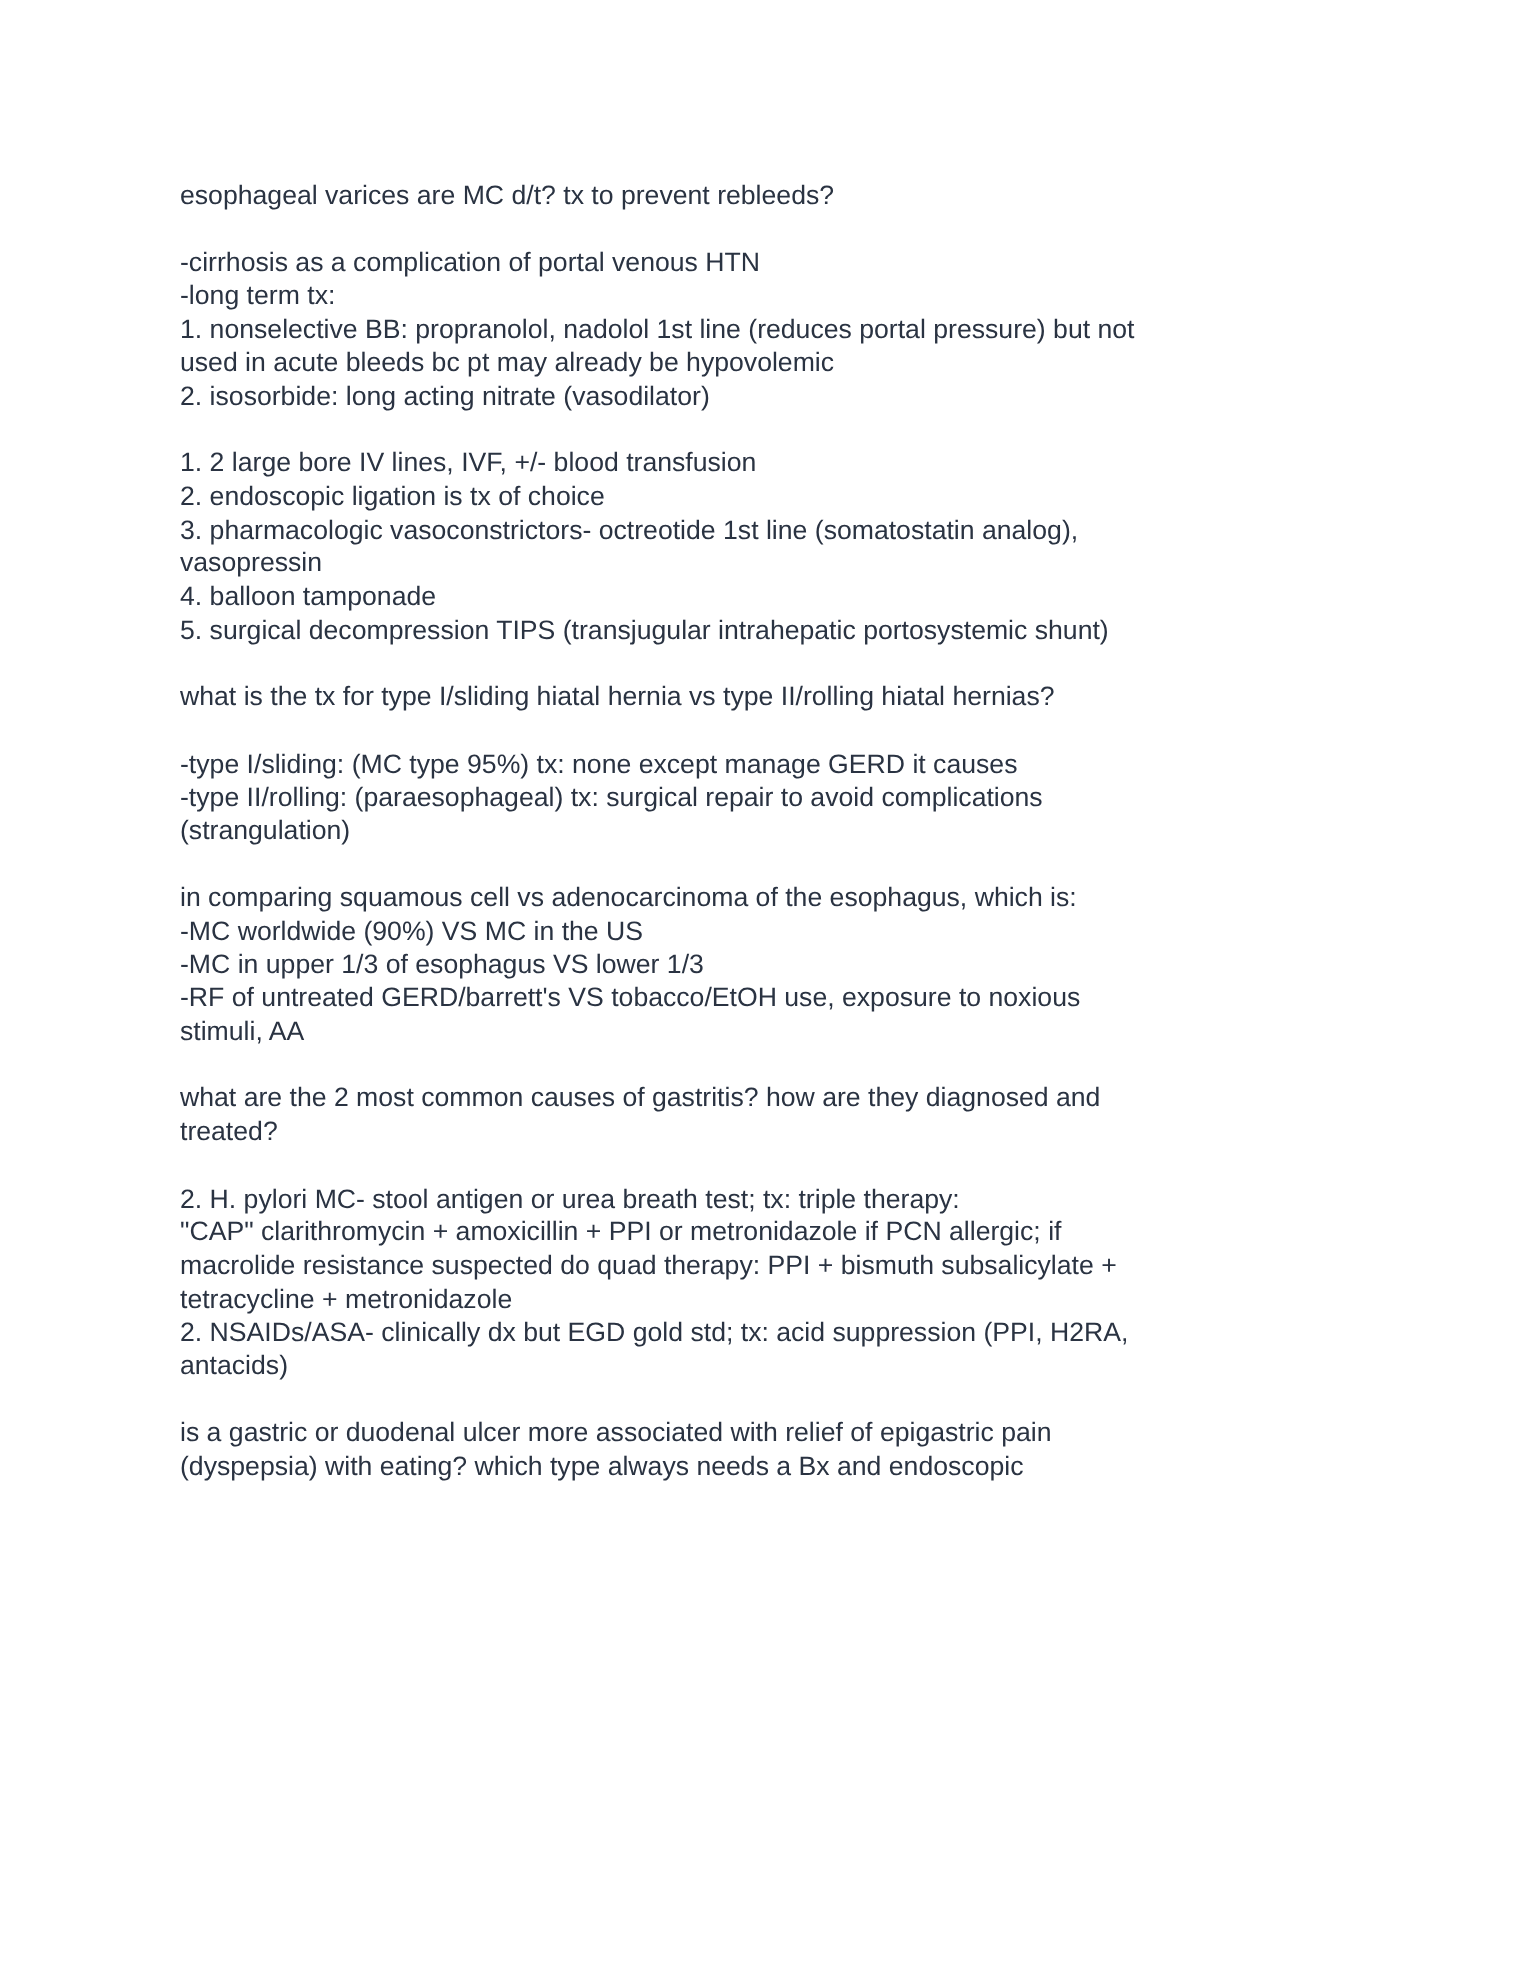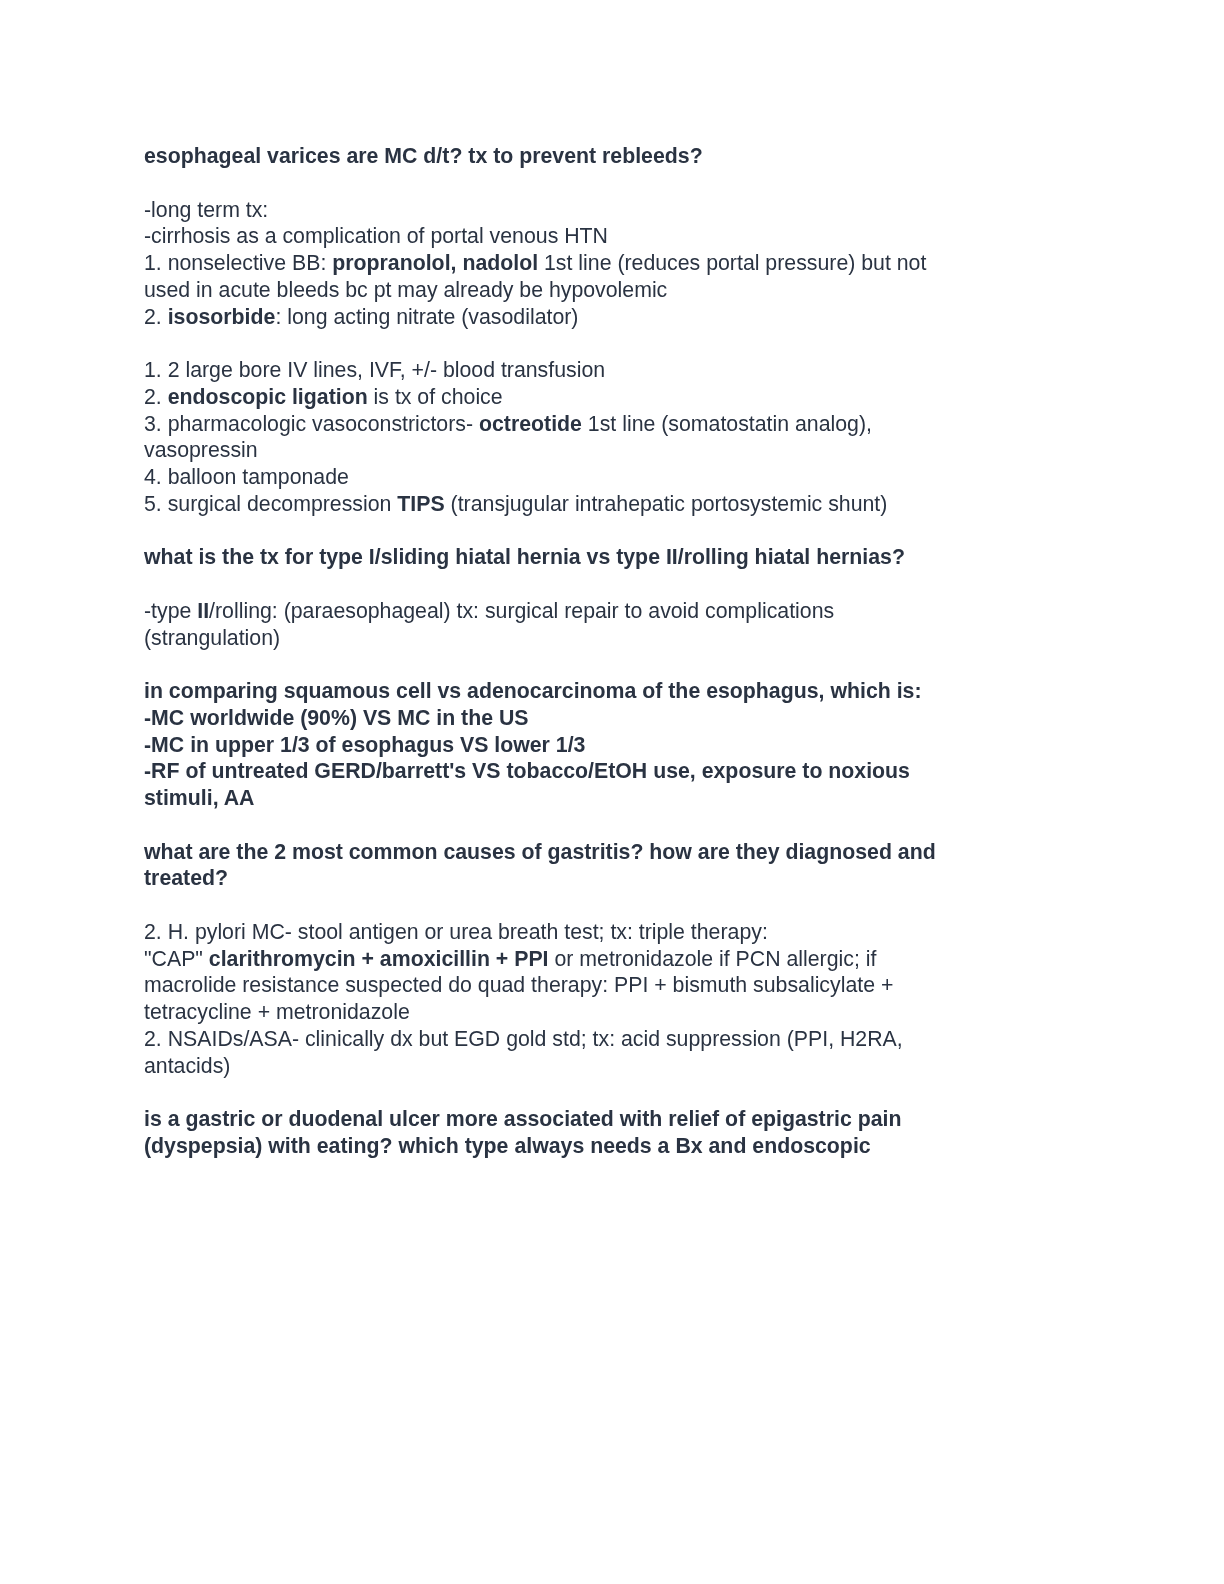--- a/index.html
+++ b/index.html
@@ -30,51 +30,52 @@
   .block:last-child {
     margin-bottom: 1px;
   }
   .line {
     white-space: pre;
   }
   .heading .line {
     font-weight: bold;
   }
   .run-bold {
-    font-weight: bold;
+    font-weight: normal;
     text-align: right;
   }
 </style>
 </head>
 <body>
 
 <div class="page">
   <div class="doc" style="color: rgb(42, 51, 66);">
       <div class="block heading">
         <div class="line"><span class="run-bold">esophageal varices are MC d/t? tx to prevent rebleeds?</span></div>
       </div>
       <div class="block paragraph">
+        <div class="line"><span class="run">-cirrhosis as a complication of portal venous HTN</span></div>
         <div class="line"><span class="run">-long term tx:</span></div>
-        <div class="line"><span class="run">-cirrhosis as a complication of portal venous HTN</span></div>
         <div class="line"><span class="run">1. nonselective BB: </span><span class="run-bold">propranolol, nadolol</span><span class="run"> 1st line (reduces portal pressure) but not</span></div>
         <div class="line"><span class="run">used in acute bleeds bc pt may already be hypovolemic</span></div>
         <div class="line"><span class="run">2. </span><span class="run-bold">isosorbide</span><span class="run">: long acting nitrate (vasodilator)</span></div>
       </div>
       <div class="block paragraph">
         <div class="line"><span class="run">1. 2 large bore IV lines, IVF, +/- blood transfusion</span></div>
         <div class="line"><span class="run">2. </span><span class="run-bold">endoscopic ligation</span><span class="run"> is tx of choice</span></div>
         <div class="line"><span class="run">3. pharmacologic vasoconstrictors- </span><span class="run-bold">octreotide</span><span class="run"> 1st line (somatostatin analog),</span></div>
         <div class="line"><span class="run">vasopressin</span></div>
         <div class="line"><span class="run">4. balloon tamponade</span></div>
         <div class="line"><span class="run">5. surgical decompression </span><span class="run-bold">TIPS</span><span class="run"> (transjugular intrahepatic portosystemic shunt)</span></div>
       </div>
       <div class="block heading">
         <div class="line"><span class="run-bold">what is the tx for type I/sliding hiatal hernia vs type II/rolling hiatal hernias?</span></div>
       </div>
       <div class="block paragraph">
+        <div class="line"><span class="run">-type </span><span class="run-bold">I</span><span class="run">/sliding: (MC type 95%) tx: none except manage GERD it causes</span></div>
         <div class="line"><span class="run">-type </span><span class="run-bold">II</span><span class="run">/rolling: (paraesophageal) tx: surgical repair to avoid complications</span></div>
         <div class="line"><span class="run">(strangulation)</span></div>
       </div>
       <div class="block heading">
         <div class="line"><span class="run-bold">in comparing squamous cell vs adenocarcinoma of the esophagus, which is:</span></div>
         <div class="line"><span class="run-bold">-MC worldwide (90%) VS MC in the US</span></div>
         <div class="line"><span class="run-bold">-MC in upper 1/3 of esophagus VS lower 1/3</span></div>
         <div class="line"><span class="run-bold">-RF of untreated GERD/barrett's VS tobacco/EtOH use, exposure to noxious</span></div>
         <div class="line"><span class="run-bold">stimuli, AA</span></div>
       </div>

